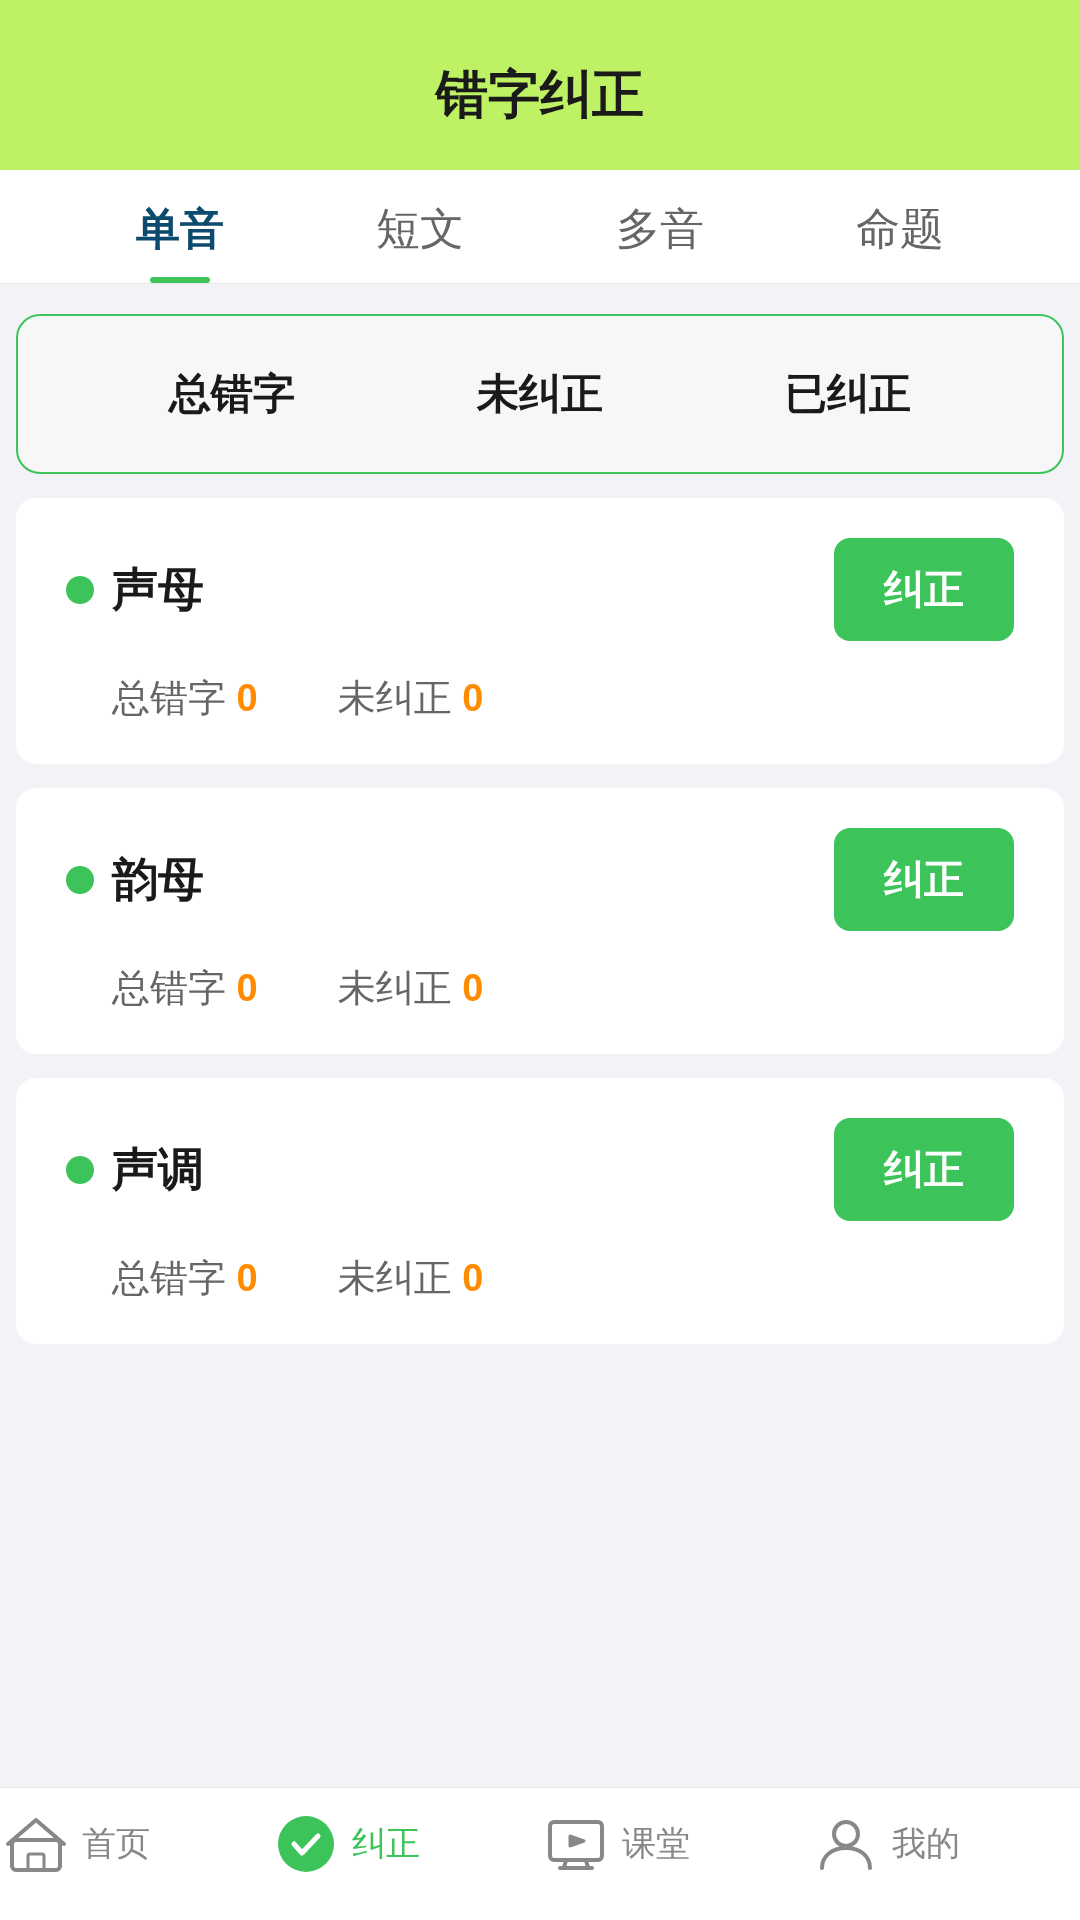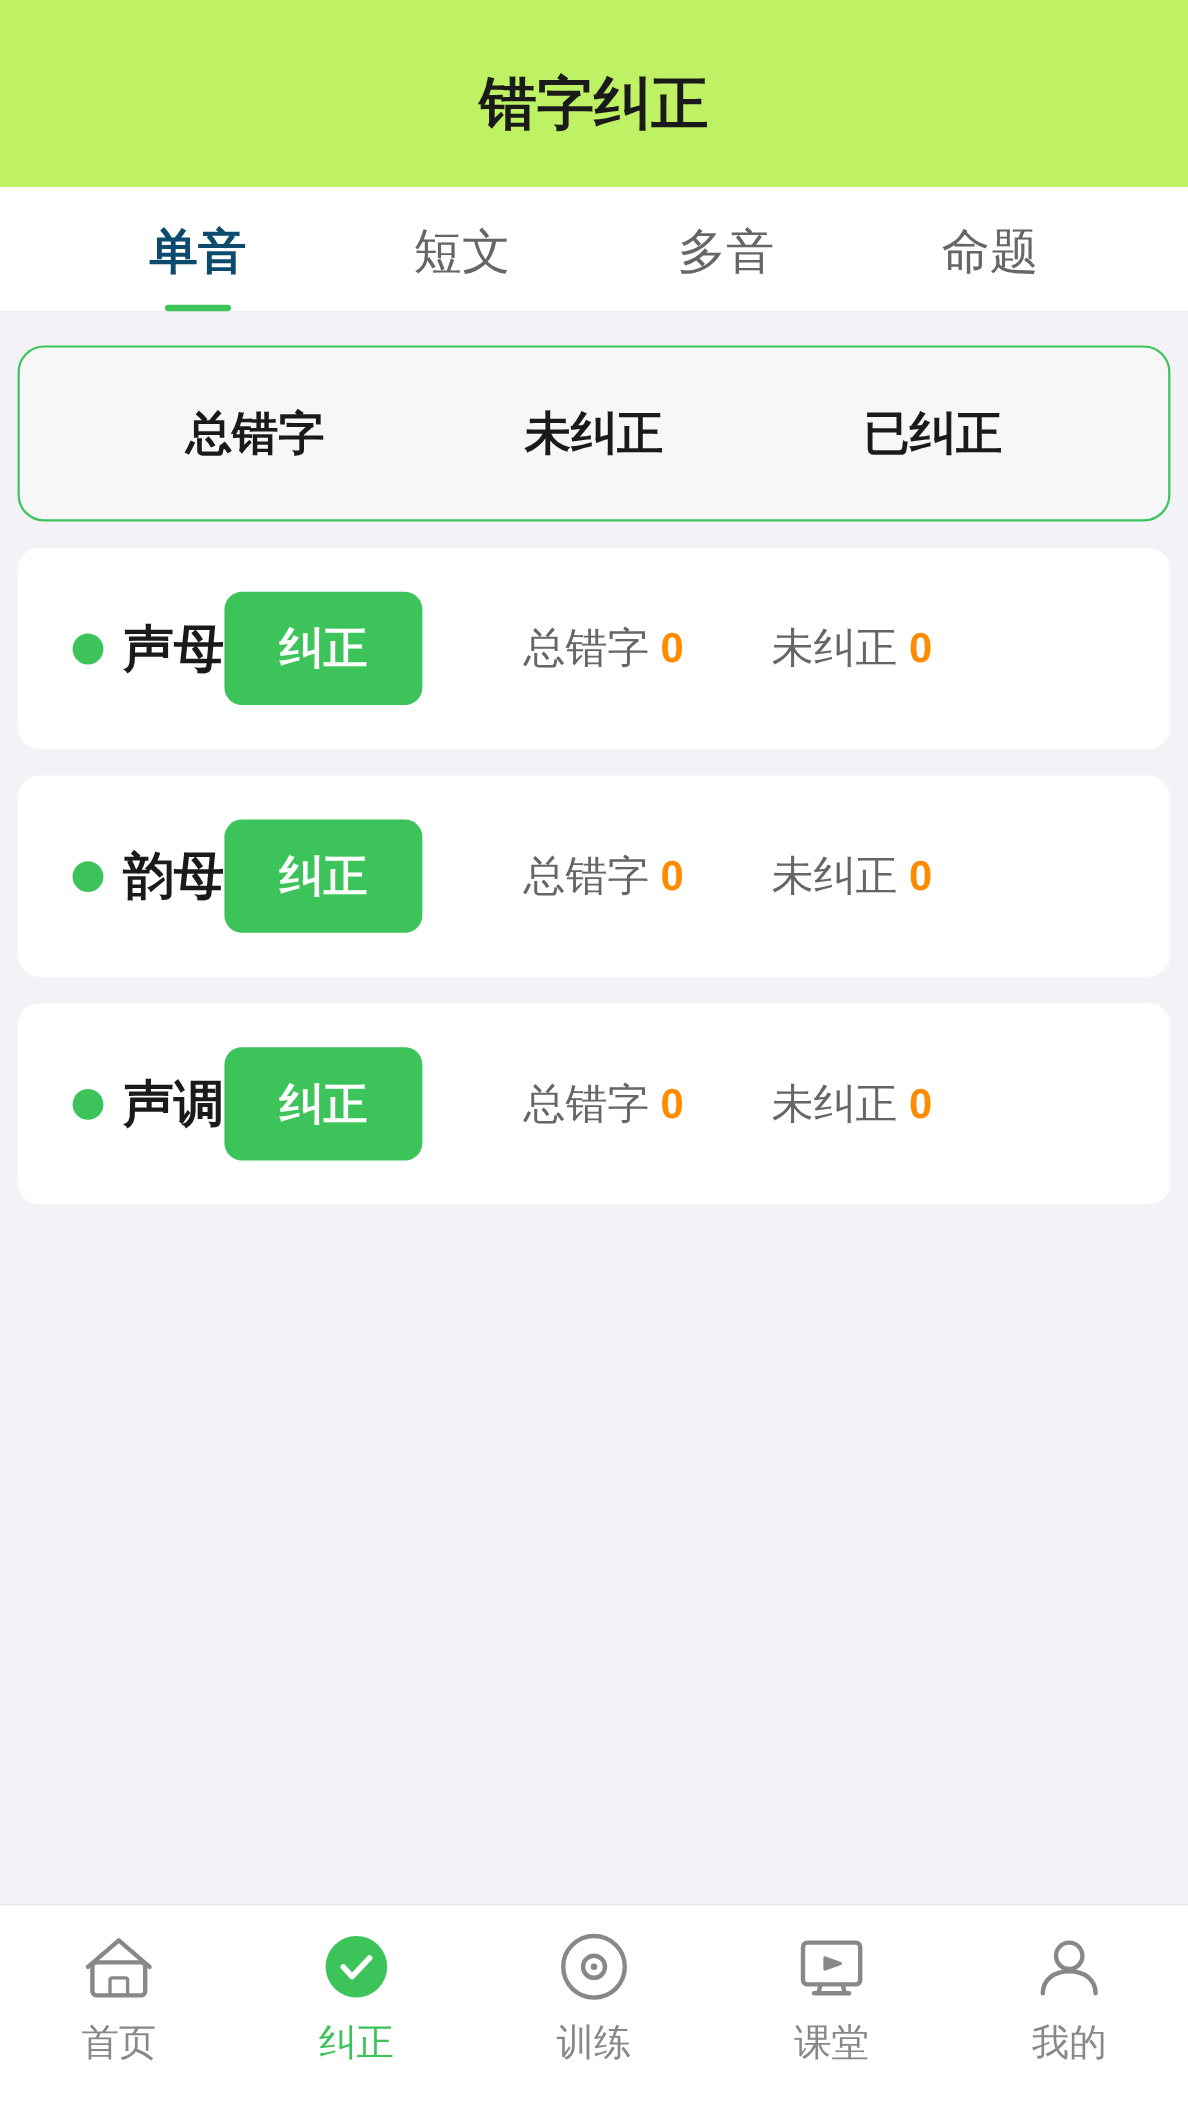--- a/index.html
+++ b/index.html
@@ -84,22 +84,22 @@
       font-size: 42px;
       font-weight: 600;
       color: #1a1a1a;
     }
 
     .section-card {
       background-color: #ffffff;
       border-radius: 20px;
       padding: 40px 50px;
       display: flex;
-      flex-direction: row;
-      gap: 46px;
+      flex-direction: column;
+      gap: 32px;
     }
 
     .section-header {
       display: flex;
       align-items: center;
       justify-content: space-between;
     }
 
     .section-title-group {
       display: flex;
@@ -153,21 +153,21 @@
     .bottom-nav {
       background-color: #ffffff;
       border-top: 1px solid #e5e5e5;
       display: flex;
       padding: 20px 0 40px;
     }
 
     .nav-item {
       flex: 1;
       display: flex;
-      flex-direction: column;
+      flex-direction: row;
       align-items: center;
       gap: 10px;
       cursor: pointer;
     }
 
     .nav-icon {
       width: 72px;
       height: 72px;
       display: flex;
       align-items: center;
@@ -290,30 +290,20 @@
   <div class="nav-item active">
     <div class="nav-icon icon-correct">
       <svg viewBox="0 0 64 64" fill="none" xmlns="http://www.w3.org/2000/svg">
         <circle cx="32" cy="32" r="28" fill="#3cc45a"></circle>
         <path d="M20 32L28 41L44 24" stroke="white" stroke-width="5" stroke-linecap="round" stroke-linejoin="round"></path>
       </svg>
     </div>
     <div class="nav-label" style="color:#3cc45a;">纠正</div>
   </div>
 
-  <div class="nav-item">
-    <div class="nav-icon icon-train">
-      <svg viewBox="0 0 64 64" fill="none" xmlns="http://www.w3.org/2000/svg">
-        <circle cx="32" cy="32" r="28" stroke="#888888" stroke-width="4" fill="none"></circle>
-        <circle cx="32" cy="32" r="10" stroke="#888888" stroke-width="4" fill="none"></circle>
-        <circle cx="32" cy="32" r="3" fill="#888888"></circle>
-      </svg>
-    </div>
-    <div class="nav-label">训练</div>
-  </div>
 
   <div class="nav-item">
     <div class="nav-icon icon-class">
       <svg viewBox="0 0 64 64" fill="none" xmlns="http://www.w3.org/2000/svg">
         <rect x="6" y="10" width="52" height="38" rx="4" stroke="#888888" stroke-width="4" fill="none"></rect>
         <path d="M22 48L20 56M42 48L44 56M16 56H48" stroke="#888888" stroke-width="4" stroke-linecap="round"></path>
         <path d="M26 24L40 29L26 34V24Z" stroke="#888888" stroke-width="3" stroke-linejoin="round" fill="#888888"></path>
       </svg>
     </div>
     <div class="nav-label">课堂</div>

